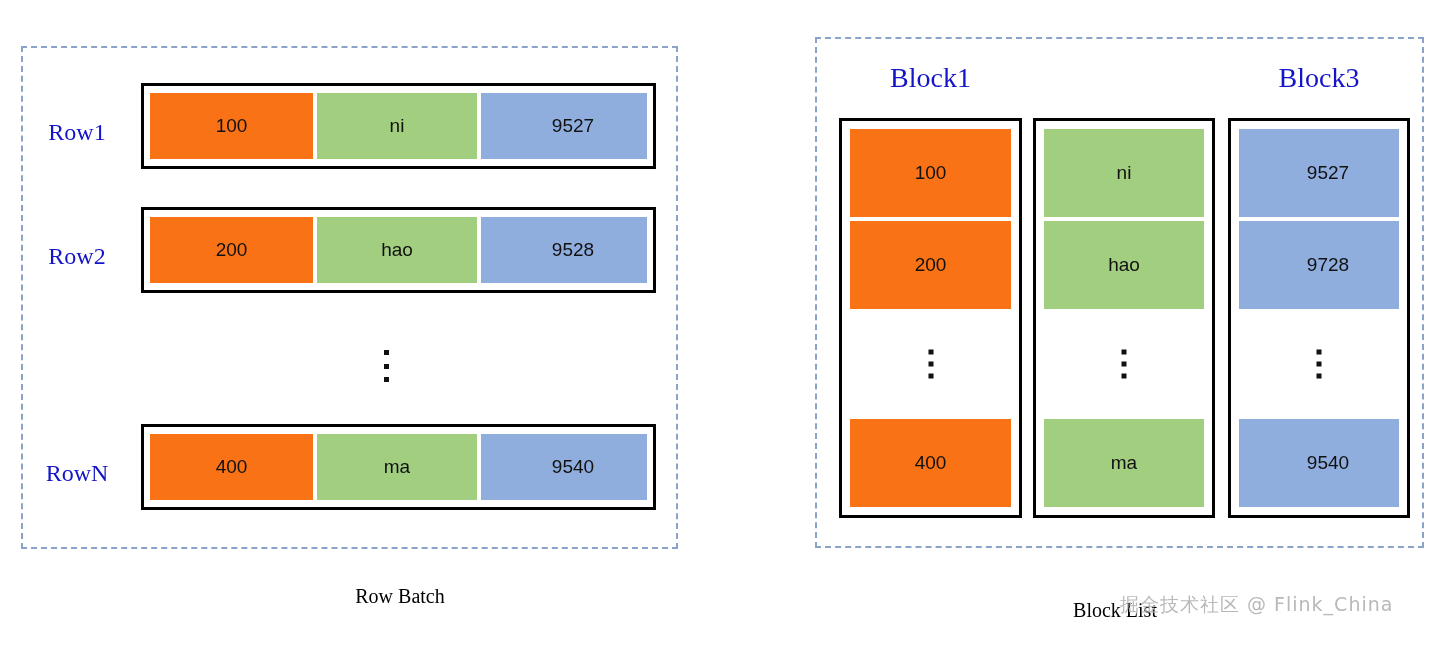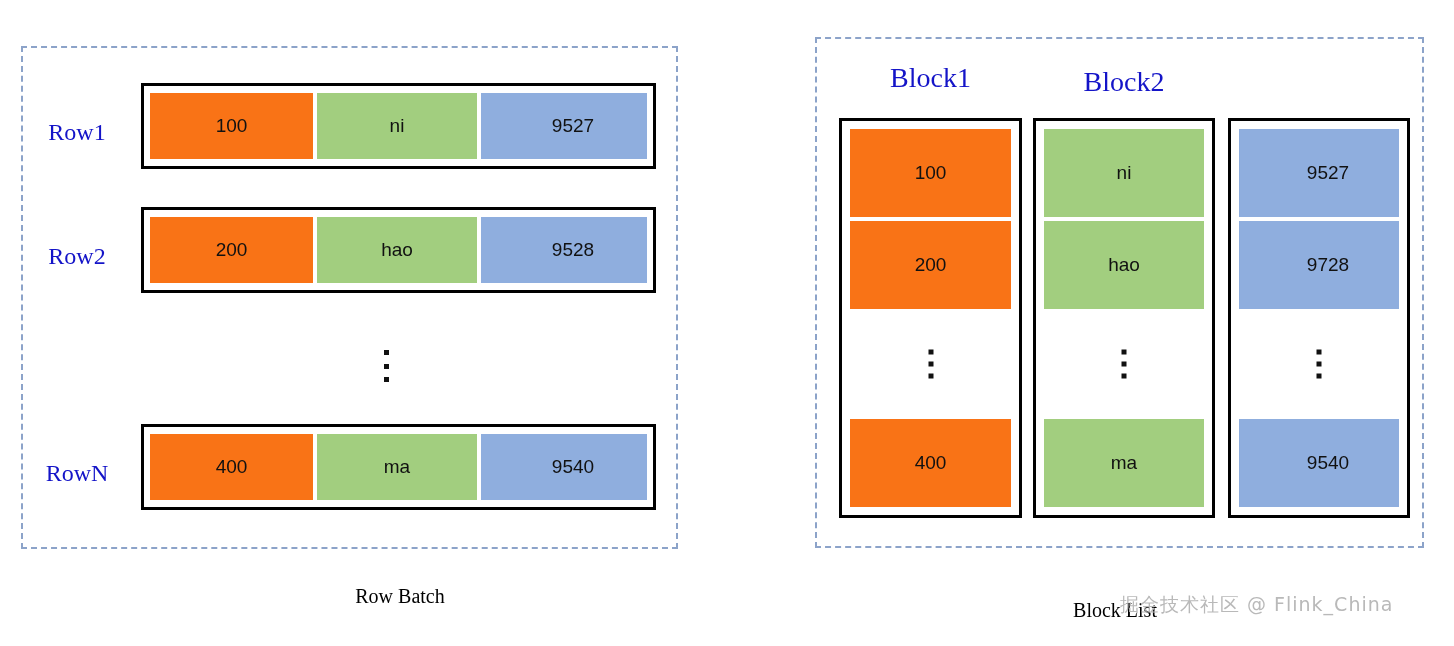--- a/index.html
+++ b/index.html
@@ -216,21 +216,21 @@
     <div class="cell c0 fill-yellow">400</div>
     <div class="cell c1 fill-green">ma</div>
     <div class="cell c2 fill-blue">9540</div>
   </div>
 
   <div class="panel-caption" id="row-batch-caption">Row Batch</div>
 
   <div class="dashed-panel" id="block-list-panel"></div>
 
   <div class="block-header" style="left:839px;top:62px;width:183px;">Block1</div>
-  <div class="block-header" style="left:1033px;top:66px;width:182px;">Block2</div>
+  <div class="block-header" style="left:1228px;top:62px;width:182px;">Block3</div>
 
   <div class="block-box" style="left:839px;width:183px;">
     <div class="bcell fill-yellow">100</div>
     <div class="bgap"></div>
     <div class="bcell fill-yellow">200</div>
     <div class="bspacer">
       <div class="dots">
         <span></span>
         <span></span>
         <span></span>

